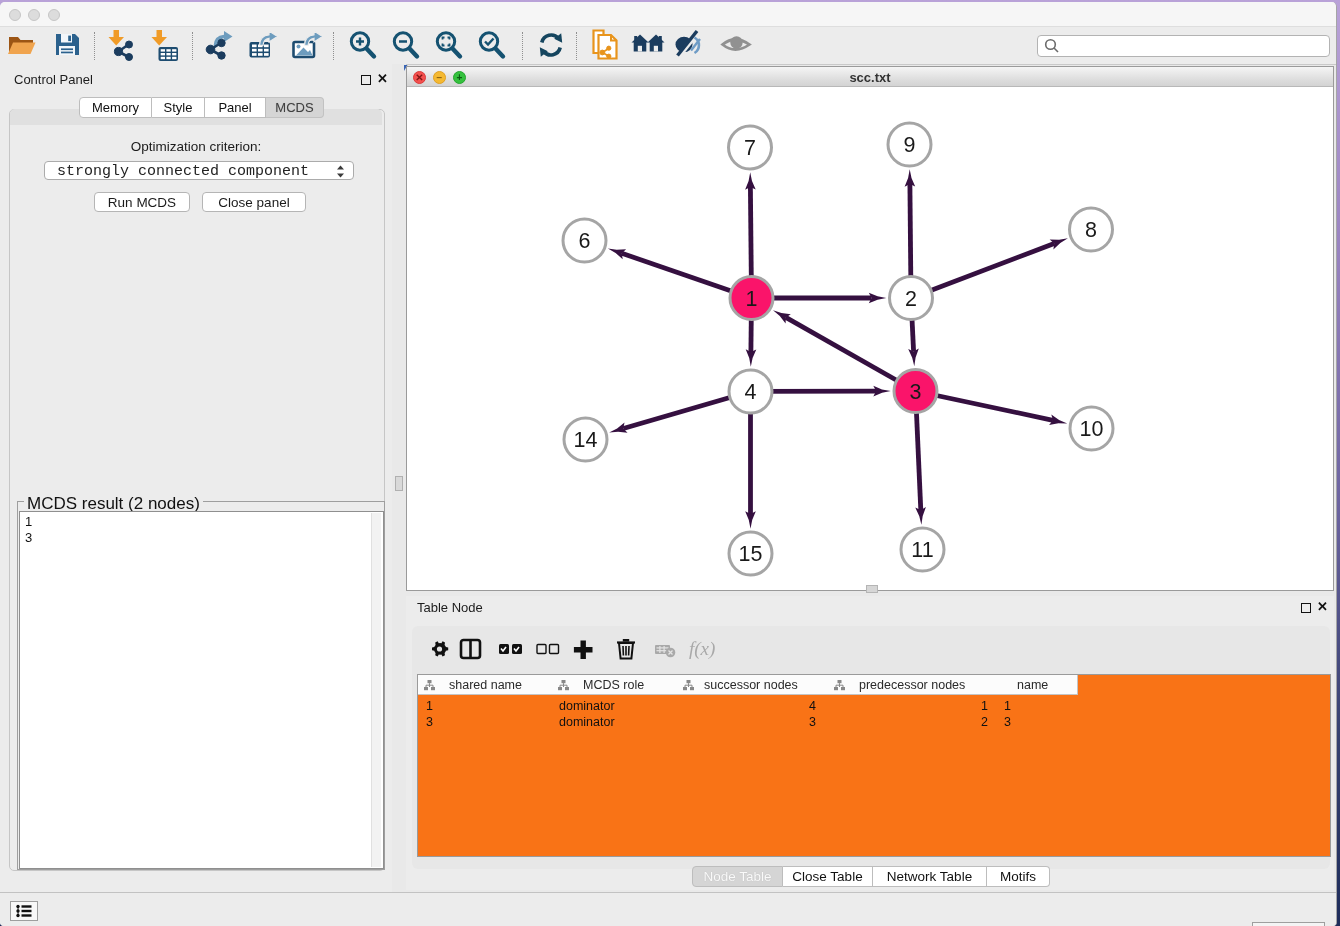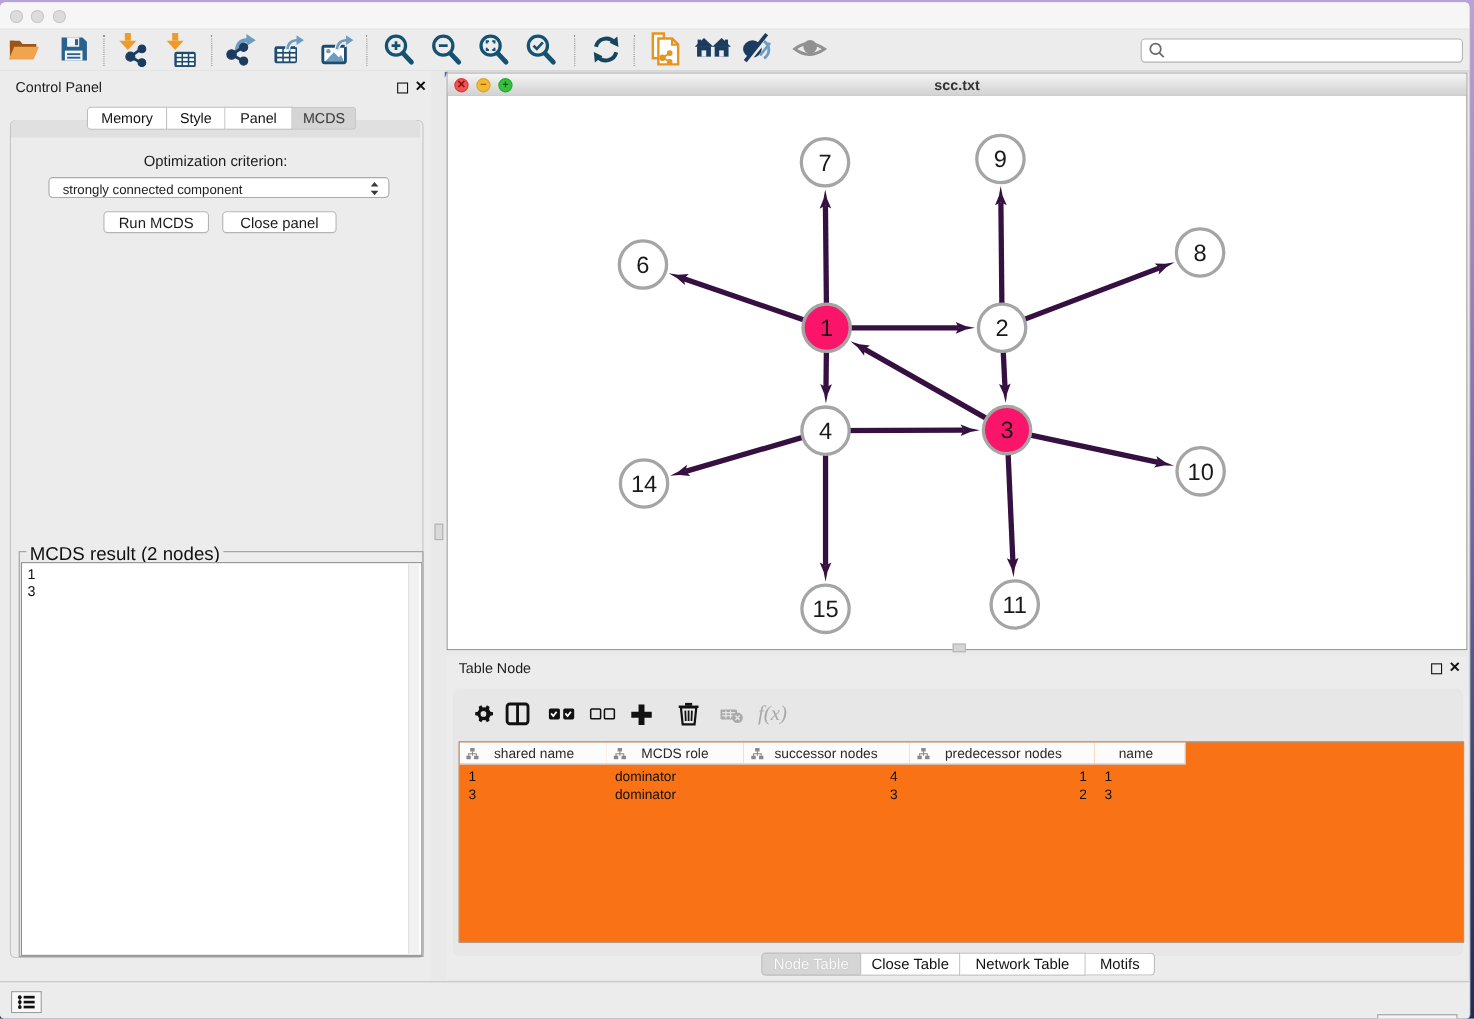--- a/index.html
+++ b/index.html
@@ -19,21 +19,21 @@
 .paneltitle{position:absolute;font-size:13px;color:#1c1c1c;}
 .pbtn-float{position:absolute;width:10px;height:10px;border:1.5px solid #111;box-sizing:border-box;}
 .pbtn-x{position:absolute;font-size:13px;font-weight:bold;color:#111;line-height:13px;}
 .tabpane{position:absolute;left:9px;top:45px;width:374px;height:760px;background:#ececec;border:1px solid #c6c6c6;border-radius:5px;}
 .tabstrip{position:absolute;left:10px;top:45px;width:372px;height:16px;background:#e0e0e0;border-radius:5px 5px 0 0;}
 .tabs{position:absolute;top:33px;left:79px;height:21px;display:flex;font-size:13px;}
 .tab{background:#fff;border:1px solid #bdbdbd;border-left:none;color:#111;display:flex;align-items:center;justify-content:center;box-sizing:border-box;}
 .tab.first{border-left:1px solid #bdbdbd;border-radius:4px 0 0 4px;}
 .tab.sel{background:#d5d5d5;border-radius:0 4px 4px 0;color:#404040;text-shadow:0 0 1px #b0b0b0;border-color:#c2c2c2;}
 .optlabel{position:absolute;left:0;width:392px;top:75px;text-align:center;font-size:13.5px;color:#1b1b1b;}
-.dropdown{position:absolute;left:44px;top:97px;width:310px;height:19px;background:#fff;border:1px solid #ababab;border-radius:4px;font-size:12px;color:#222;line-height:20px;padding-left:12px;box-sizing:border-box;}
+.dropdown{position:absolute;left:44px;top:97px;width:310px;height:19px;background:#fff;border:1px solid #ababab;border-radius:4px;font-size:15px;color:#222;line-height:20px;padding-left:12px;box-sizing:border-box;font-family:Liberation Mono, monospace;}
 .btn{position:absolute;height:20px;background:#fff;border:1px solid #b5b5b5;border-radius:4px;font-size:13.5px;color:#1b1b1b;text-align:center;line-height:19px;box-sizing:border-box;}
 .fieldset{position:absolute;left:17px;top:437px;width:366px;height:367px;border:1px solid #9e9e9e;}
 .fieldlabel{position:absolute;left:24px;top:430px;background:#ececec;font-size:17px;color:#111;padding:0 3px;}
 .resultbox{position:absolute;left:19px;top:447px;width:363px;height:356px;background:#fff;border:1px solid #8f8f8f;font-size:13px;color:#111;}
 .sbtrack{position:absolute;right:2px;top:1px;bottom:1px;width:9px;background:#f2f2f2;border-left:1px solid #e0e0e0;}
 
 .netframe{position:absolute;left:406px;top:64px;width:928px;height:525px;background:#fff;border:1px solid #9a9a9a;box-sizing:border-box;}
 .nettitle{position:absolute;left:0;top:0;width:100%;height:20px;background:linear-gradient(180deg,#f5f5f5,#dcdcdc 70%,#d3d3d3);border-bottom:1px solid #b8b8b8;box-sizing:border-box;}
 .mtl{position:absolute;top:3.5px;width:13px;height:13px;border-radius:50%;box-sizing:border-box;font-size:10px;font-weight:bold;text-align:center;line-height:12px;}
 .nettext{position:absolute;left:0;right:0;top:3px;text-align:center;font-size:13px;font-weight:bold;color:#333;}

